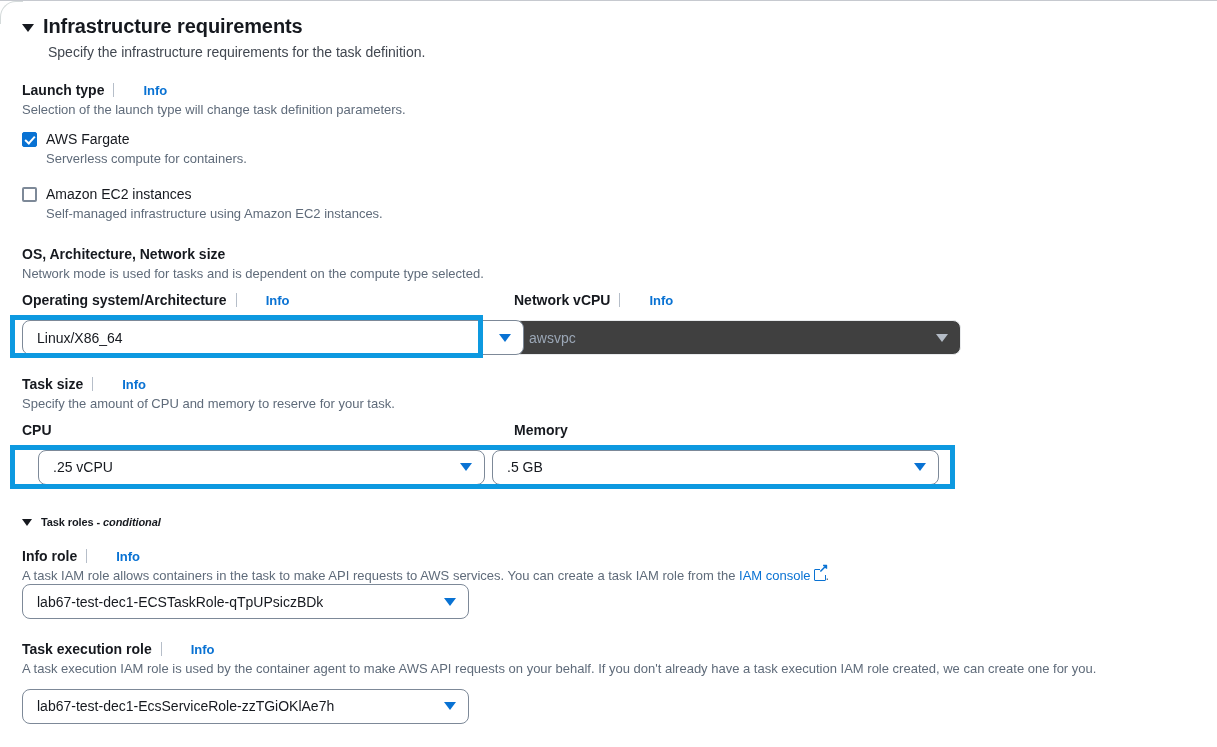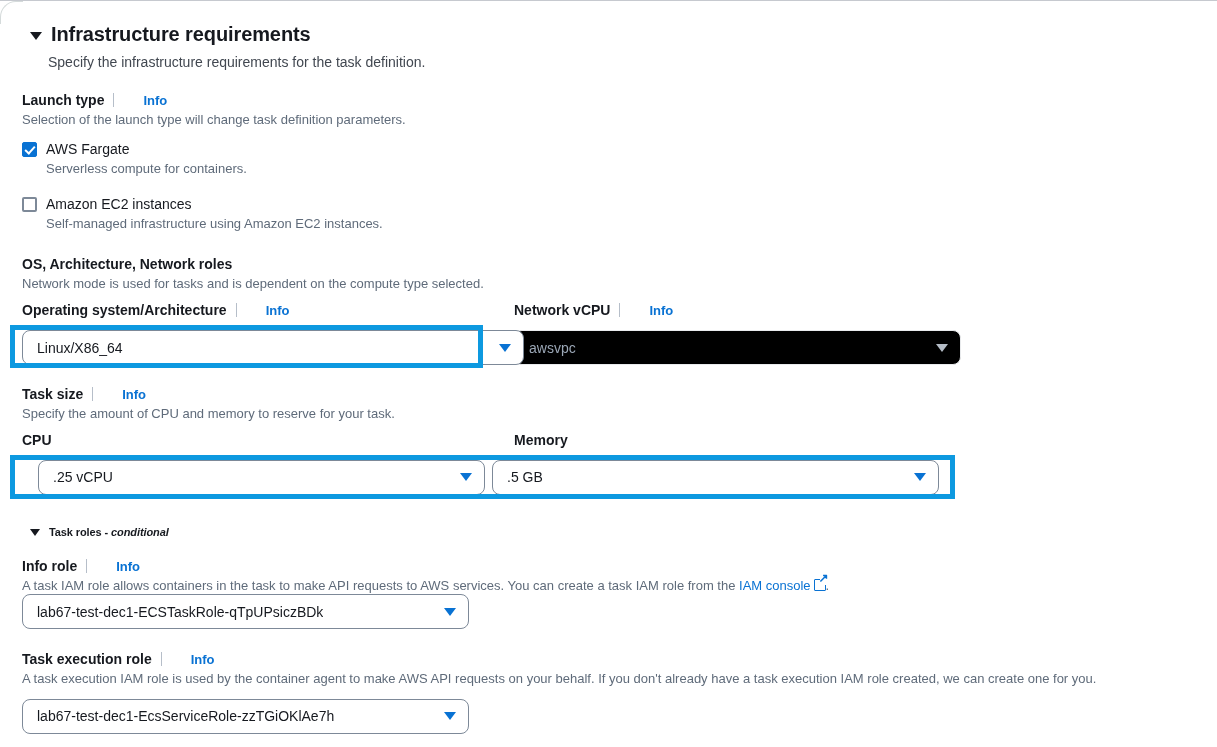--- a/index.html
+++ b/index.html
@@ -42,21 +42,21 @@
     left: 22px;
     top: 14px;
     width: 1175px;
   }
 
   
   .section-header {
     display: flex;
     align-items: center;
     gap: 9px;
-    margin: 8px;
+    margin: 0;
   }
   .caret {
     width: 0;
     height: 0;
     border-left: 6px solid transparent;
     border-right: 6px solid transparent;
     border-top: 8px solid #16191f;
     flex: 0 0 auto;
     position: relative;
     top: 1px;
@@ -222,21 +222,21 @@
   .select .arrow {
     width: 0;
     height: 0;
     border-left: 6px solid transparent;
     border-right: 6px solid transparent;
     border-top: 8px solid #0972d3;
     flex: 0 0 auto;
     margin-left: 10px;
   }
   .select.disabled {
-    background: #000000;
+    background: #404040;
     border: 1px solid #e9ebed;
     color: #9ba7b6;
     cursor: default;
   }
   .select.disabled .arrow {
     border-top-color: #b4bcc6;
   }
 
   
   .hl {
@@ -280,21 +280,21 @@
       <div class="checkbox-row" style="margin-top:16px;">
         <span class="cbx unchecked"></span>
         <span class="cbx-text">
           <div class="cbx-label">Amazon EC2 instances</div>
           <div class="cbx-desc">Self-managed infrastructure using Amazon EC2 instances.</div>
         </span>
       </div>
     </div>
 
     <div style="margin-top:23px;">
-      <div class="field-label">OS, Architecture, Network roles</div>
+      <div class="field-label">OS, Architecture, Network size</div>
       <div class="help-text">Network mode is used for tasks and is dependent on the compute type selected.</div>
 
       <div style="display:flex; margin-top:9px;">
 
         <div style="width:470px; position:relative;">
           <div class="field-label-row">
             <span class="field-label">Operating system/Architecture</span>
             <span class="divider-bar"></span>
             <a class="info-link">Info</a>
           </div>

